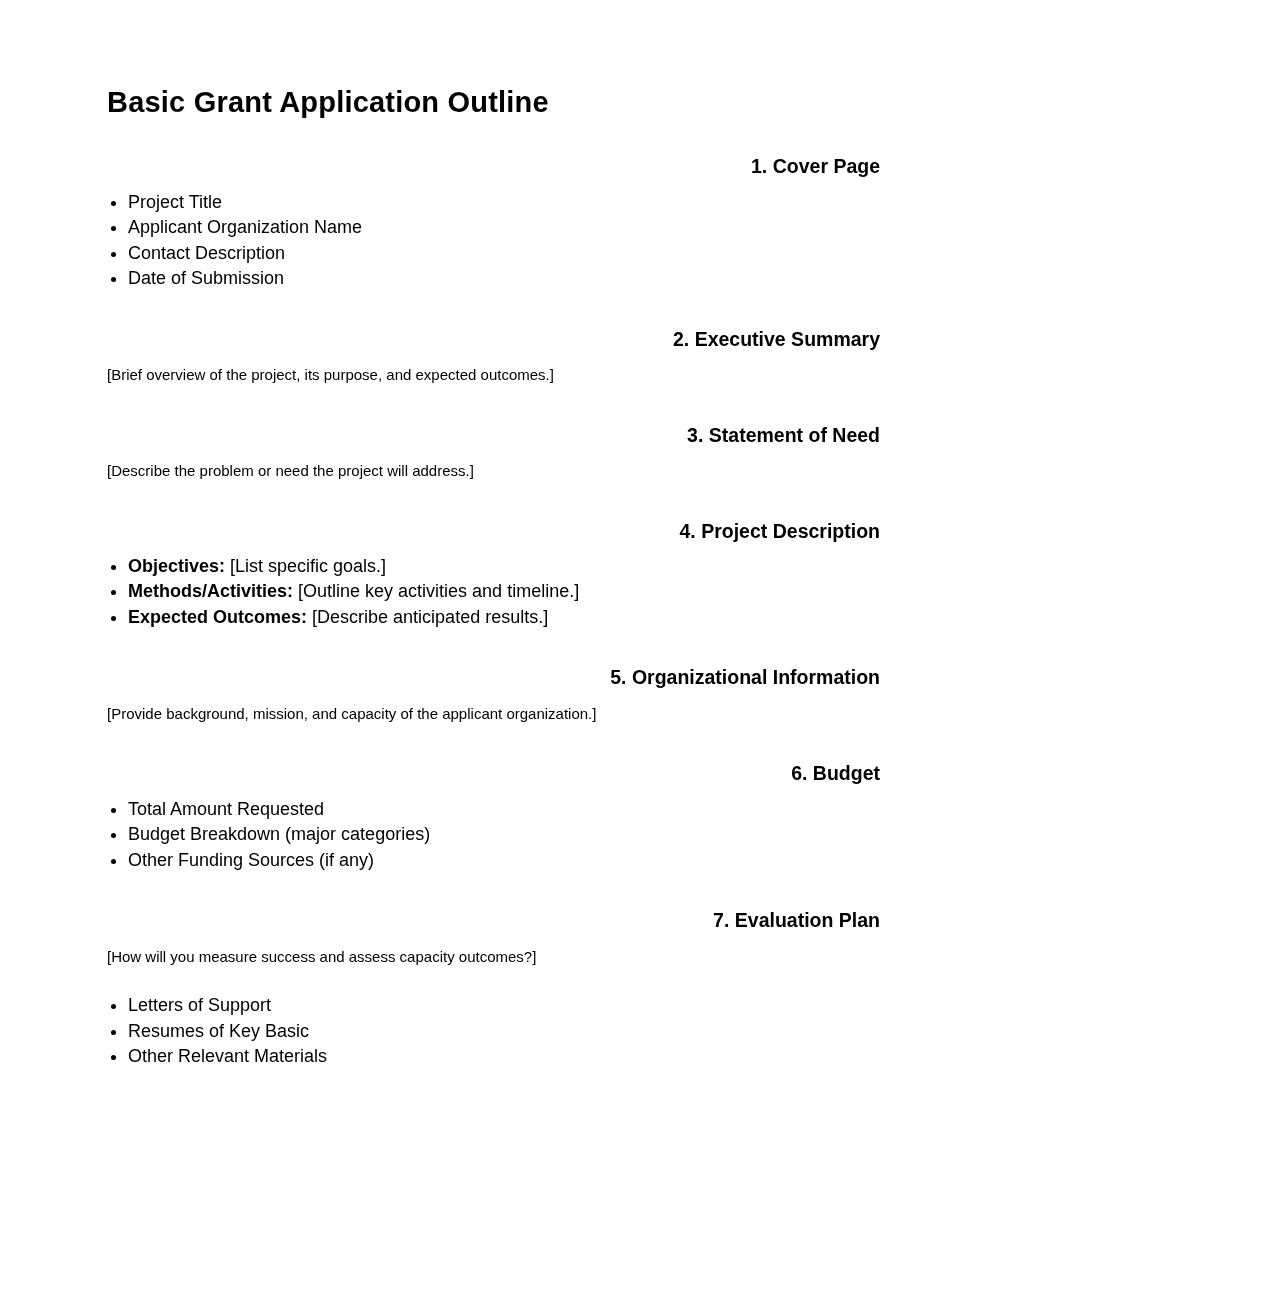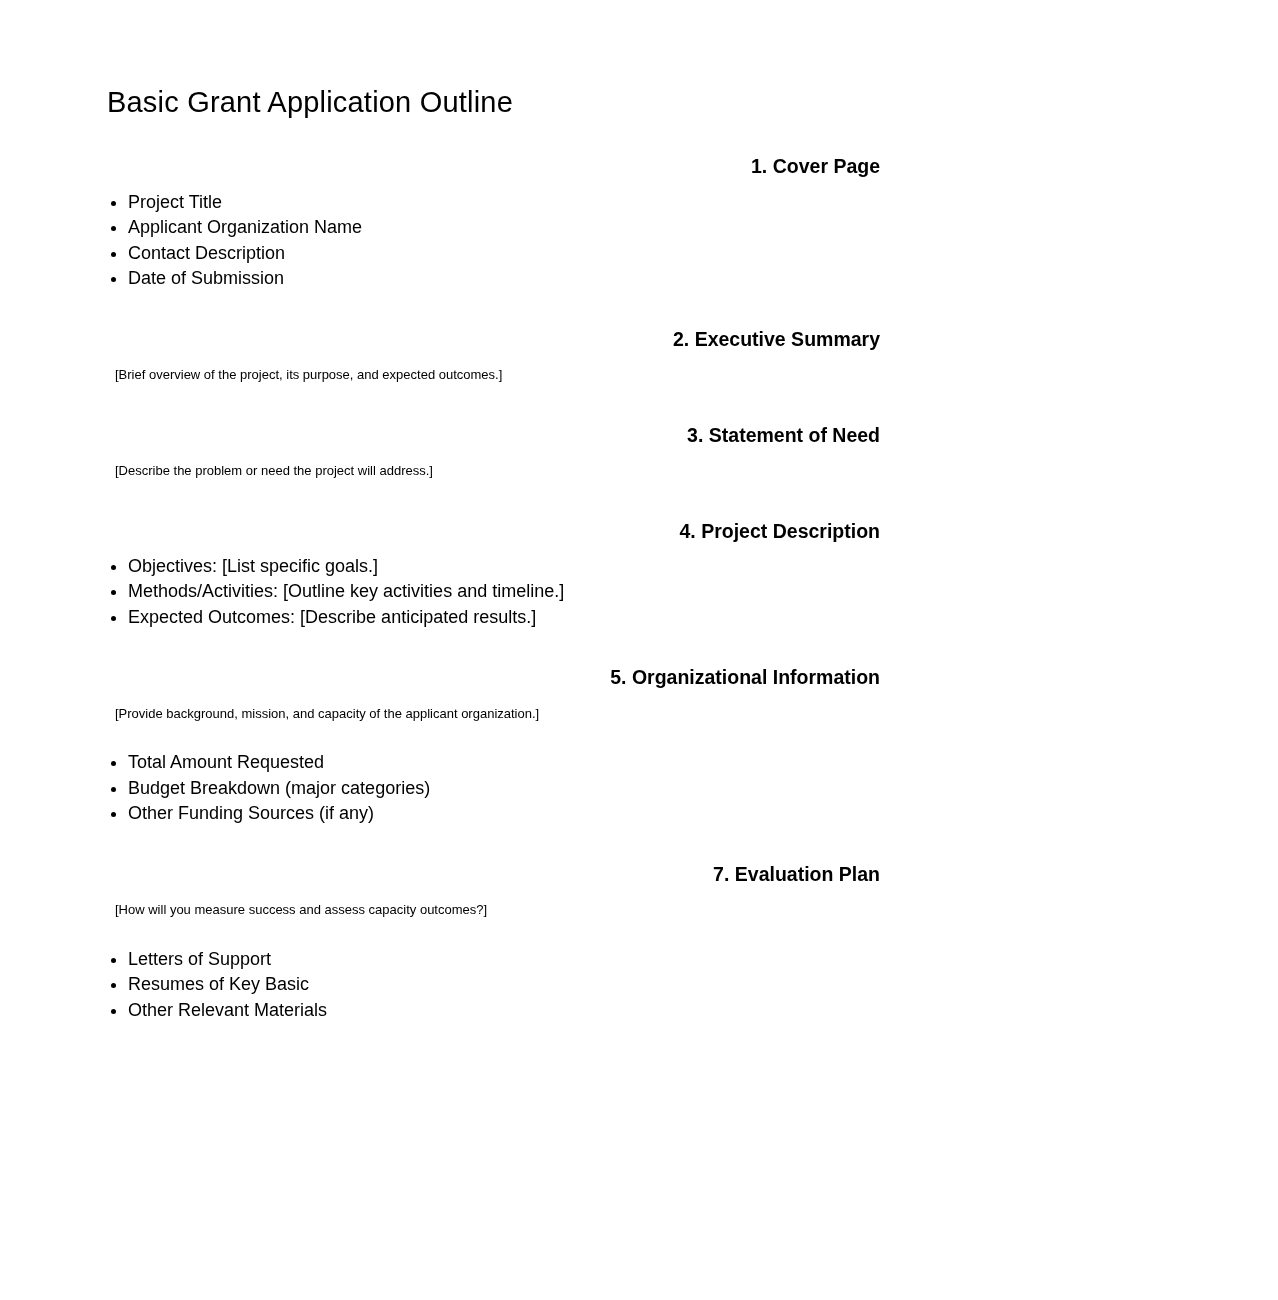--- a/index.html
+++ b/index.html
@@ -15,46 +15,46 @@
     box-sizing: border-box;
   }
   .doc {
     padding: 86px 120px 60px 107px;
     max-width: 1000px;
     box-sizing: border-box;
   }
   h1 {
     font-size: 29px;
     line-height: 1.15;
-    font-weight: 400;
+    font-weight: 700;
     margin: 0 0 8px 0;
     letter-spacing: 0.2px;
   }
   h2 {
     font-size: 19.5px;
     line-height: 1.2;
     font-weight: 700;
     margin: 36px 0 11px 0;
     text-align: right;
   }
   ul {
     margin: 0;
     padding-left: 21px;
   }
   li {
     font-size: 18px;
     line-height: 25.5px;
   }
   p {
-    font-size: 13px;
+    font-size: 15px;
     line-height: 25.5px;
-    margin: 8px;
+    margin: 0;
   }
   .lead {
-    font-weight: 400;
+    font-weight: 700;
     margin-top: 40px;
   }
   section {
     margin: 0 0 24px 0;
   }
 </style>
 </head>
 <body>
 
 <div class="doc">
@@ -89,20 +89,21 @@
       <li><span class="lead">Expected Outcomes:</span><span> [Describe anticipated results.]</span></li>
     </ul>
   </section>
 
   <section>
     <h2>5. Organizational Information</h2>
     <p>[Provide background, mission, and capacity of the applicant organization.]</p>
   </section>
 
   <section>
+    <h2>6. Budget</h2>
     <ul>
       <li>Total Amount Requested</li>
       <li>Budget Breakdown (major categories)</li>
       <li>Other Funding Sources (if any)</li>
     </ul>
   </section>
 
   <section>
     <h2>7. Evaluation Plan</h2>
     <p>[How will you measure success and assess capacity outcomes?]</p>

